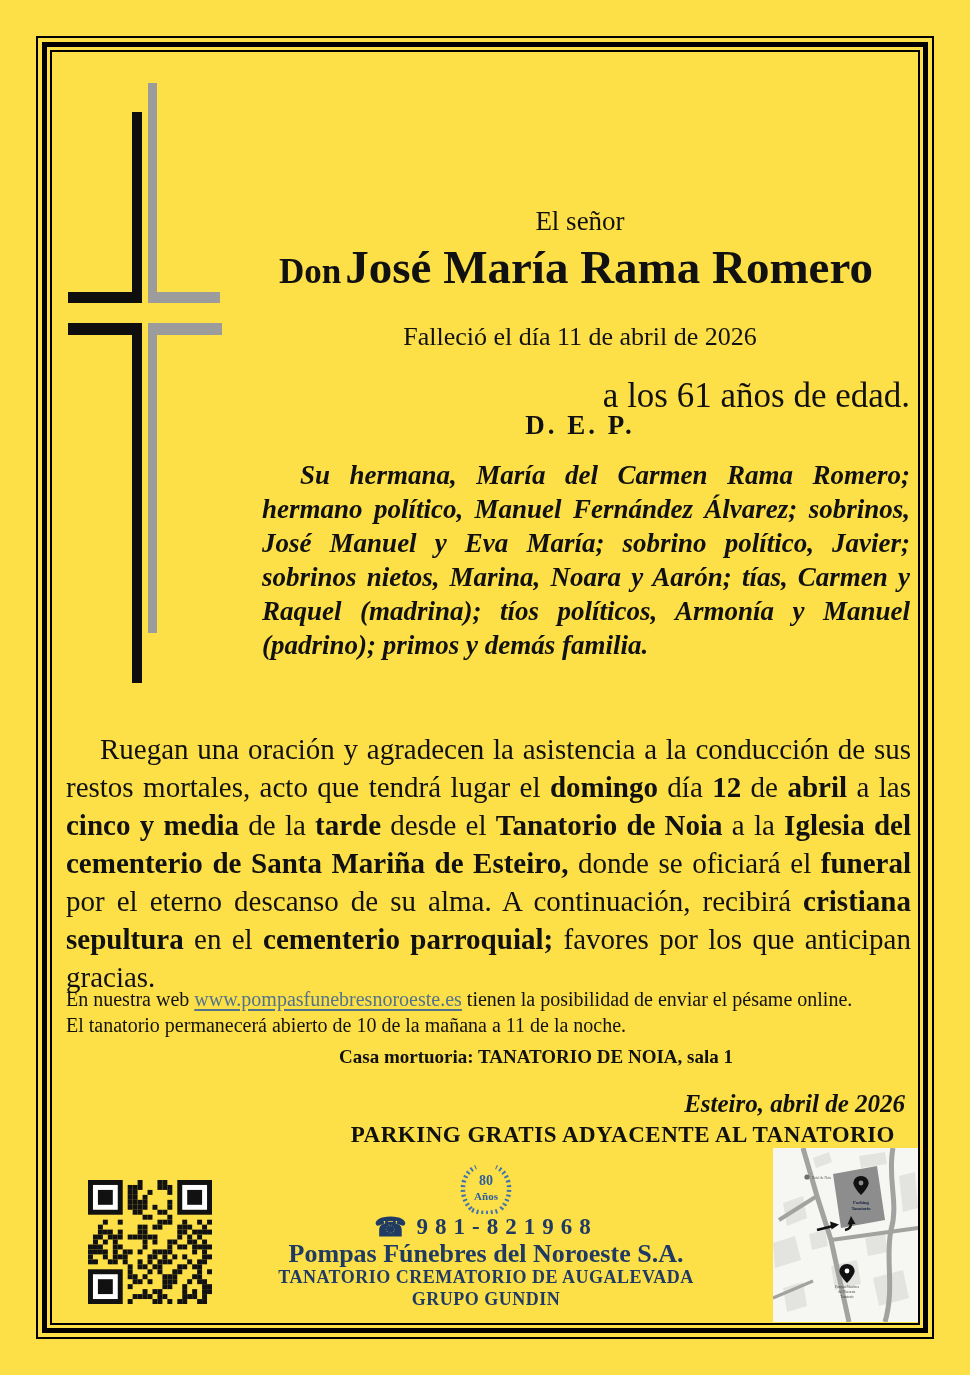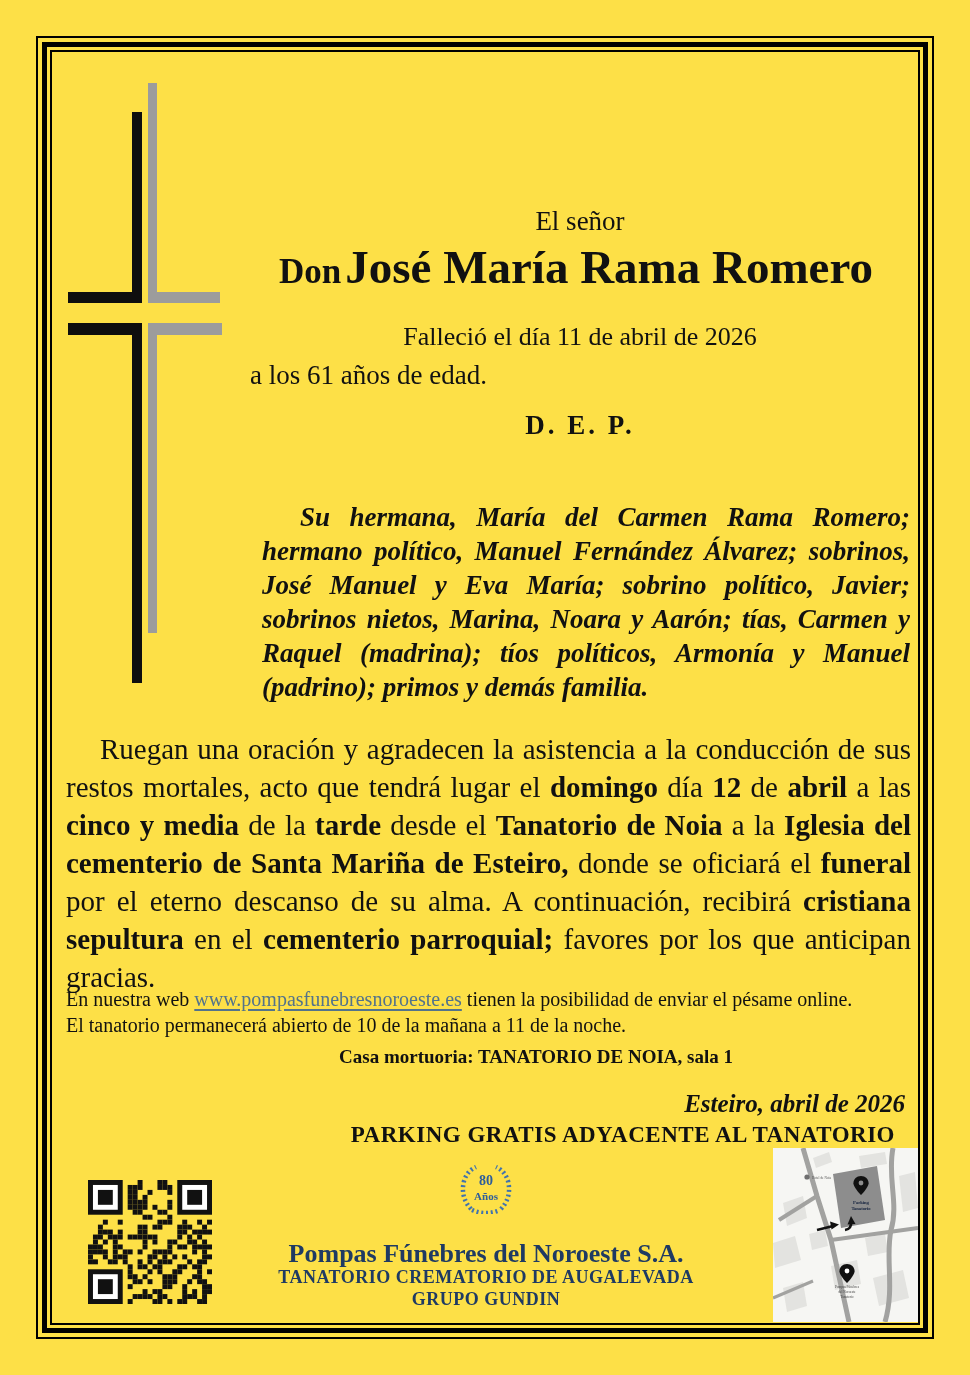--- a/index.html
+++ b/index.html
@@ -22,24 +22,24 @@
   .gh1{left:148px;top:292px;width:72px;height:11px;}
   .bh2{left:68px;top:323px;width:74px;height:12px;}
   .gh2{left:148px;top:323px;width:74px;height:12px;}
   
   .abs{position:absolute;}
   .senor{left:250px;top:206px;width:660px;text-align:center;font-size:27px;}
   .nameline{left:240px;top:240px;width:672px;text-align:center;font-weight:bold;white-space:nowrap;}
   .nameline .don{font-size:35px;}
   .nameline .nm{font-size:47px;}
   .fall1{left:250px;top:322px;width:660px;text-align:center;font-size:26px;}
-  .fall2{left:250px;top:360px;width:660px;text-align:left;font-size:27px;}
+  .fall2{left:250px;top:376px;width:660px;text-align:right;font-size:35px;}
   .dep{left:250px;top:410px;width:660px;text-align:center;font-size:27px;font-weight:bold;letter-spacing:3px;}
   .family{left:262px;top:458px;width:648px;font-size:27px;line-height:34px;font-weight:bold;
-          font-style:italic;text-align:justify;text-indent:38px;margin-top:42px;}
+          font-style:italic;text-align:justify;text-indent:38px;}
   .mainp{left:66px;top:730px;width:845px;font-size:29px;line-height:38px;text-align:justify;text-indent:34px;}
   .b{font-weight:bold;}
   .lnk{color:#53738b;text-decoration:underline;text-underline-offset:3px;}
   .web1{left:66px;top:988px;width:845px;font-size:20px;}
   .web2{left:66px;top:1014px;width:845px;font-size:20px;}
   .casa{left:116px;top:1046px;width:840px;text-align:center;font-size:19px;font-weight:bold;}
   .esteiro{left:500px;top:1090px;width:405px;text-align:right;font-size:25px;font-weight:bold;font-style:italic;}
   .parking{left:55px;top:1122px;width:840px;text-align:right;font-size:23px;font-weight:bold;letter-spacing:0.5px;}
   
   .qr{left:88px;top:1180px;width:124px;height:124px;}
@@ -311,20 +311,23 @@
   <div class="abs fcenter badge">
     <svg width="62" height="50" viewBox="0 0 62 50">
       <path d="M16,45 Q5,33 9,17 Q12,7 21,3" fill="none" stroke="#4173ad" stroke-width="4.5" stroke-dasharray="2 2.8"></path>
       <path d="M46,45 Q57,33 53,17 Q50,7 41,3" fill="none" stroke="#4173ad" stroke-width="4.5" stroke-dasharray="2 2.8"></path>
       <path d="M17,46 Q31,52 45,46" fill="none" stroke="#4173ad" stroke-width="4.5" stroke-dasharray="2 2.8"></path>
       <text x="31" y="21" text-anchor="middle" font-size="14" font-weight="bold" fill="#2d5d9b">80</text>
       <text x="31" y="36" text-anchor="middle" font-size="11" font-weight="bold" fill="#2d5d9b">Años</text>
     </svg>
   </div>
 
+  <div class="abs fcenter phone-row">
+    <span class="ph-ico">☎</span><span class="ph-num">981-821968</span>
+  </div>
   <div class="abs fcenter company">Pompas Fúnebres del Noroeste S.A.</div>
   <div class="abs fcenter facility">TANATORIO CREMATORIO DE AUGALEVADA</div>
   <div class="abs fcenter group">GRUPO GUNDIN</div>
 
   <div class="abs map">
     <svg width="145" height="174" viewBox="0 0 145 174">
       <rect x="0" y="0" width="145" height="174" fill="#f6f6f3"></rect>
       <g fill="#e3e3e0">
         <polygon points="10,55 30,48 34,70 14,78"></polygon>
         <polygon points="40,10 56,4 59,14 43,20"></polygon>

